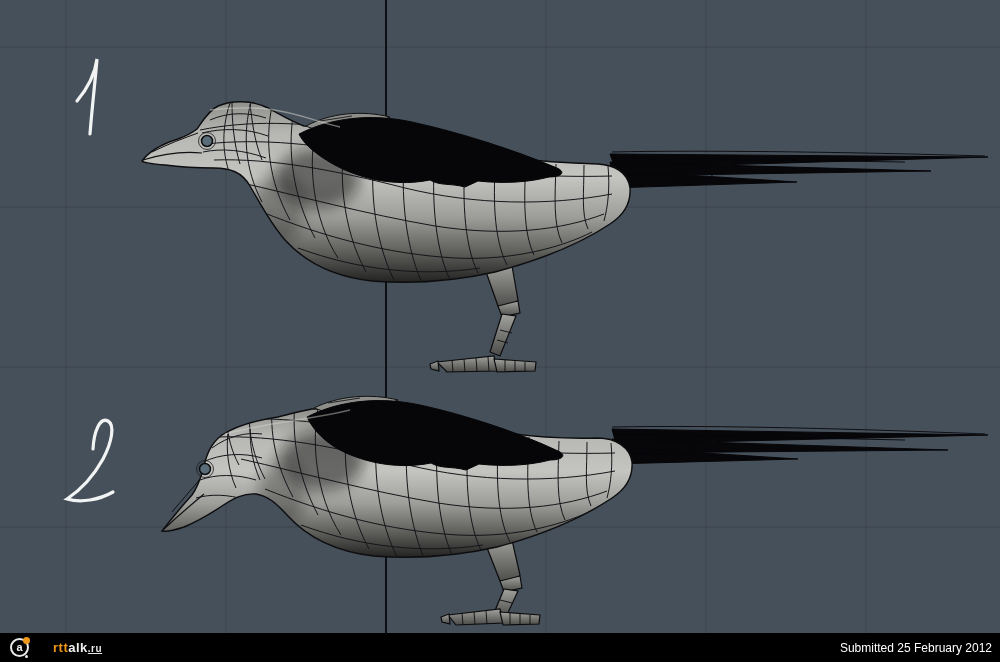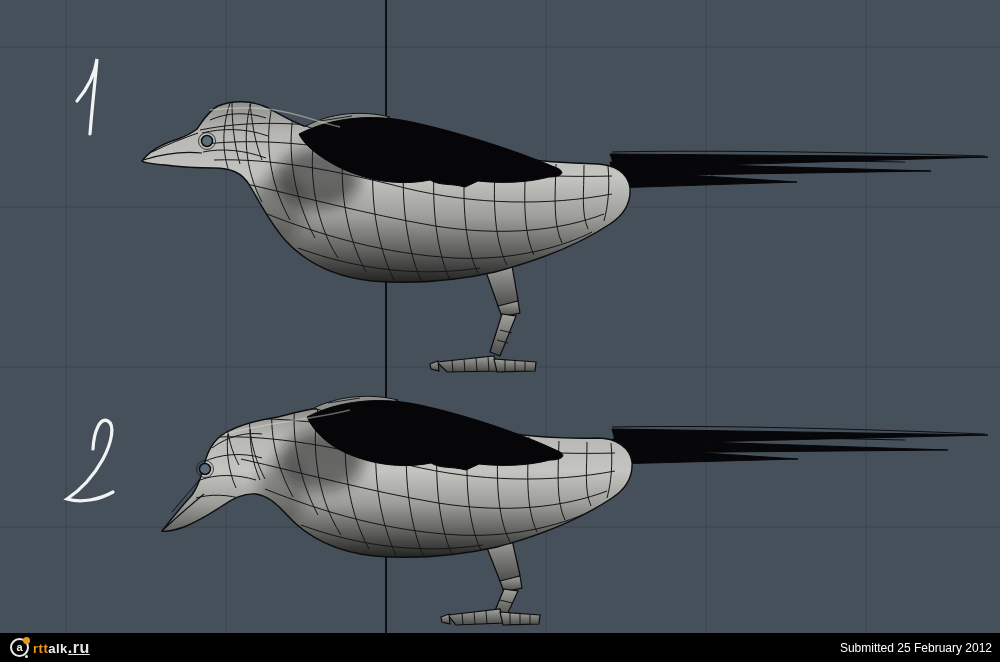--- a/index.html
+++ b/index.html
@@ -10,22 +10,22 @@
   .footer{position:absolute;left:0;bottom:0;width:1000px;height:29px;background:#000;
           display:flex;align-items:center;justify-content:space-between;box-sizing:border-box;
           padding:0 8px 0 10px;}
   .logo{display:flex;align-items:center;gap:1px;cursor:pointer;}
   .logo-circle{position:relative;width:15px;height:15px;border:2px solid #e9e9e9;border-radius:50%;
                display:flex;align-items:center;justify-content:center;color:#efefef;
                font-size:11px;font-weight:bold;line-height:1;}
   .logo-ball{position:absolute;width:7px;height:7px;border-radius:50%;top:-3px;right:-3px;}
   .logo-dot{position:absolute;width:3px;height:3px;border-radius:50%;background:#e9e9e9;bottom:-3px;right:-1px;}
   .logo-text{font-size:13px;font-weight:bold;letter-spacing:.5px;color:#efefef;margin-left:3px;}
-  .logo-text .orange{font-weight:bold;}
-  .logo-suffix{font-size:16px;color:#e5e5e5;font-weight:bold;text-decoration:underline;}
+  .logo-text .orange{font-weight:bold;margin-left:20px;}
+  .logo-suffix{font-size:10px;color:#e5e5e5;font-weight:bold;text-decoration:underline;}
   .submitted{color:#ffffff;font-size:12px;}
 </style>
 </head>
 <body>
 
 <div class="screen">
 
   <div class="viewport">
   <svg width="1000" height="633" viewBox="0 0 1000 633" xmlns="http://www.w3.org/2000/svg">
     <defs>

